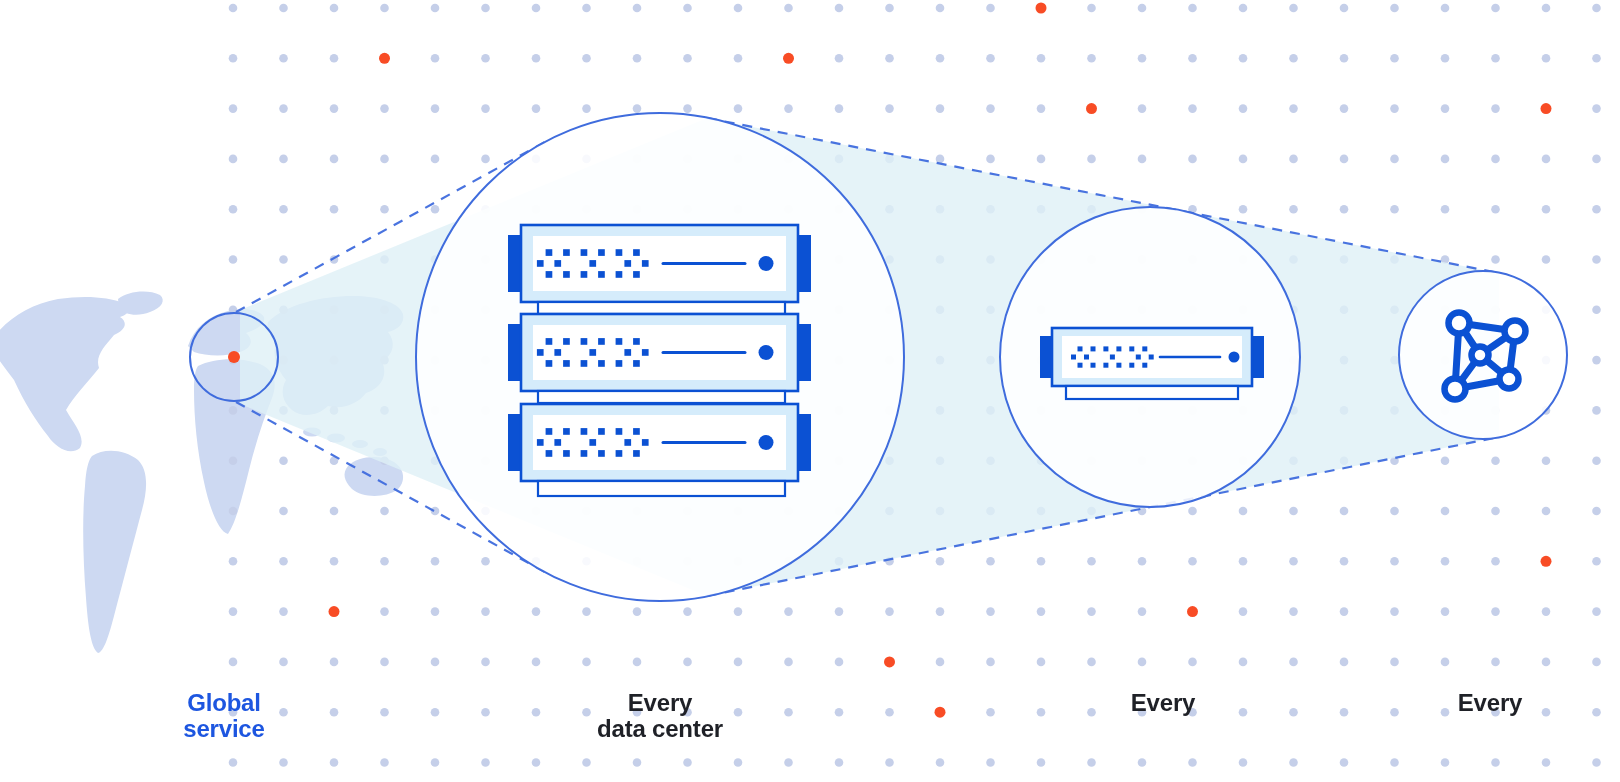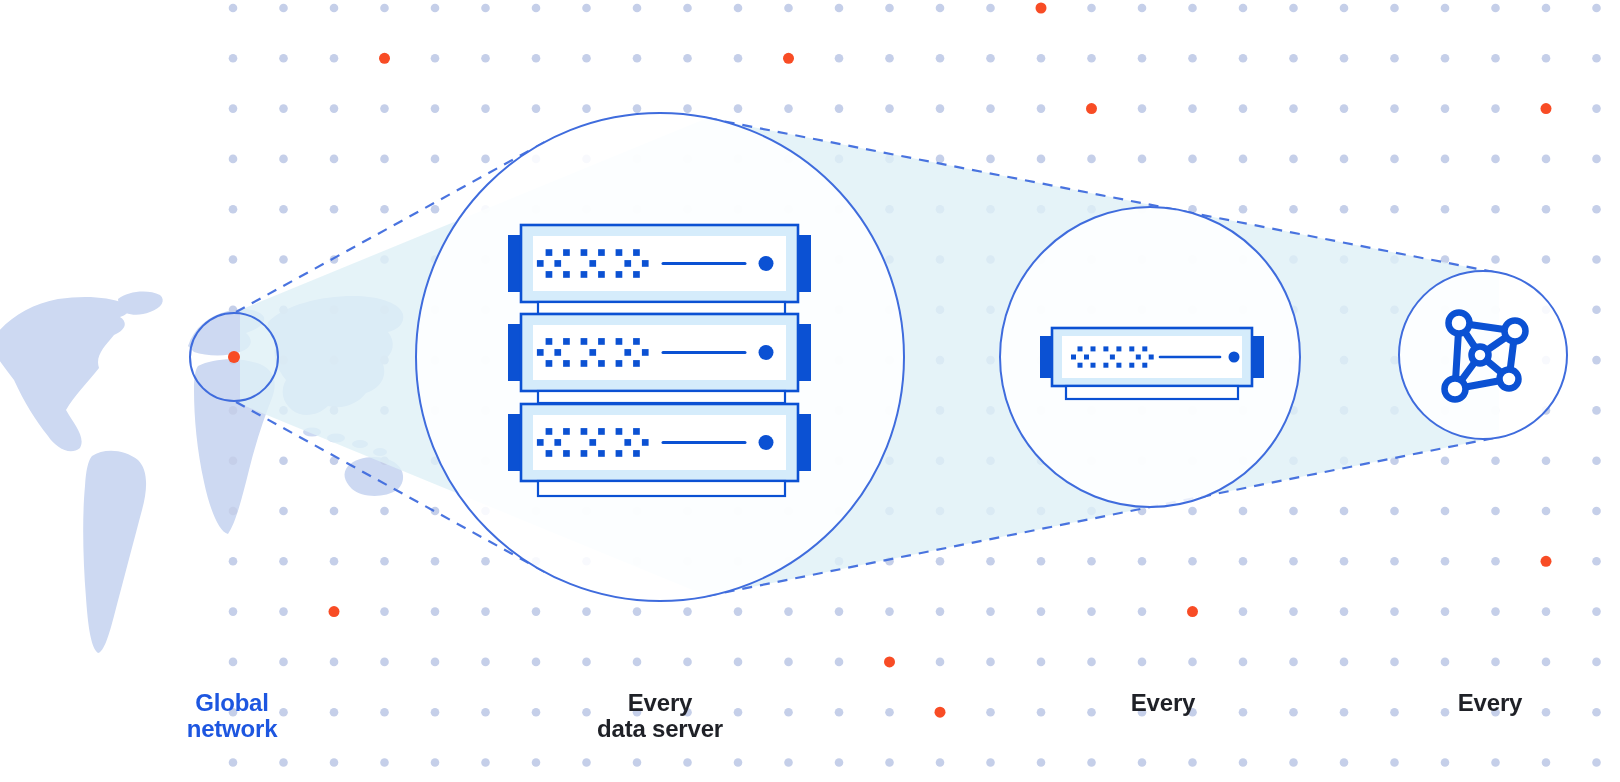--- a/index.html
+++ b/index.html
@@ -662,27 +662,27 @@
         <rect x="1148.7" y="354.5" width="5.0" height="5.0" class="matrix-dot"></rect>
         <rect x="1077.5" y="362.7" width="5.0" height="5.0" class="matrix-dot"></rect>
         <rect x="1090.5" y="362.7" width="5.0" height="5.0" class="matrix-dot"></rect>
         <rect x="1103.4" y="362.7" width="5.0" height="5.0" class="matrix-dot"></rect>
         <rect x="1116.4" y="362.7" width="5.0" height="5.0" class="matrix-dot"></rect>
         <rect x="1129.3" y="362.7" width="5.0" height="5.0" class="matrix-dot"></rect>
         <rect x="1142.3" y="362.7" width="5.0" height="5.0" class="matrix-dot"></rect>
       </g>
   </svg>
 
-  <div class="label accent" style="left:232px">
+  <div class="label accent" style="left:224px">
     <div>Global</div>
-    <div>network</div>
+    <div>service</div>
   </div>
   <div class="label" style="left:660px">
     <div>Every</div>
-    <div>data server</div>
+    <div>data center</div>
   </div>
   <div class="label" style="left:1163px">
     <div>Every</div>
   </div>
   <div class="label" style="left:1490px">
     <div>Every</div>
   </div>
 </div>
 
 </body></html>

